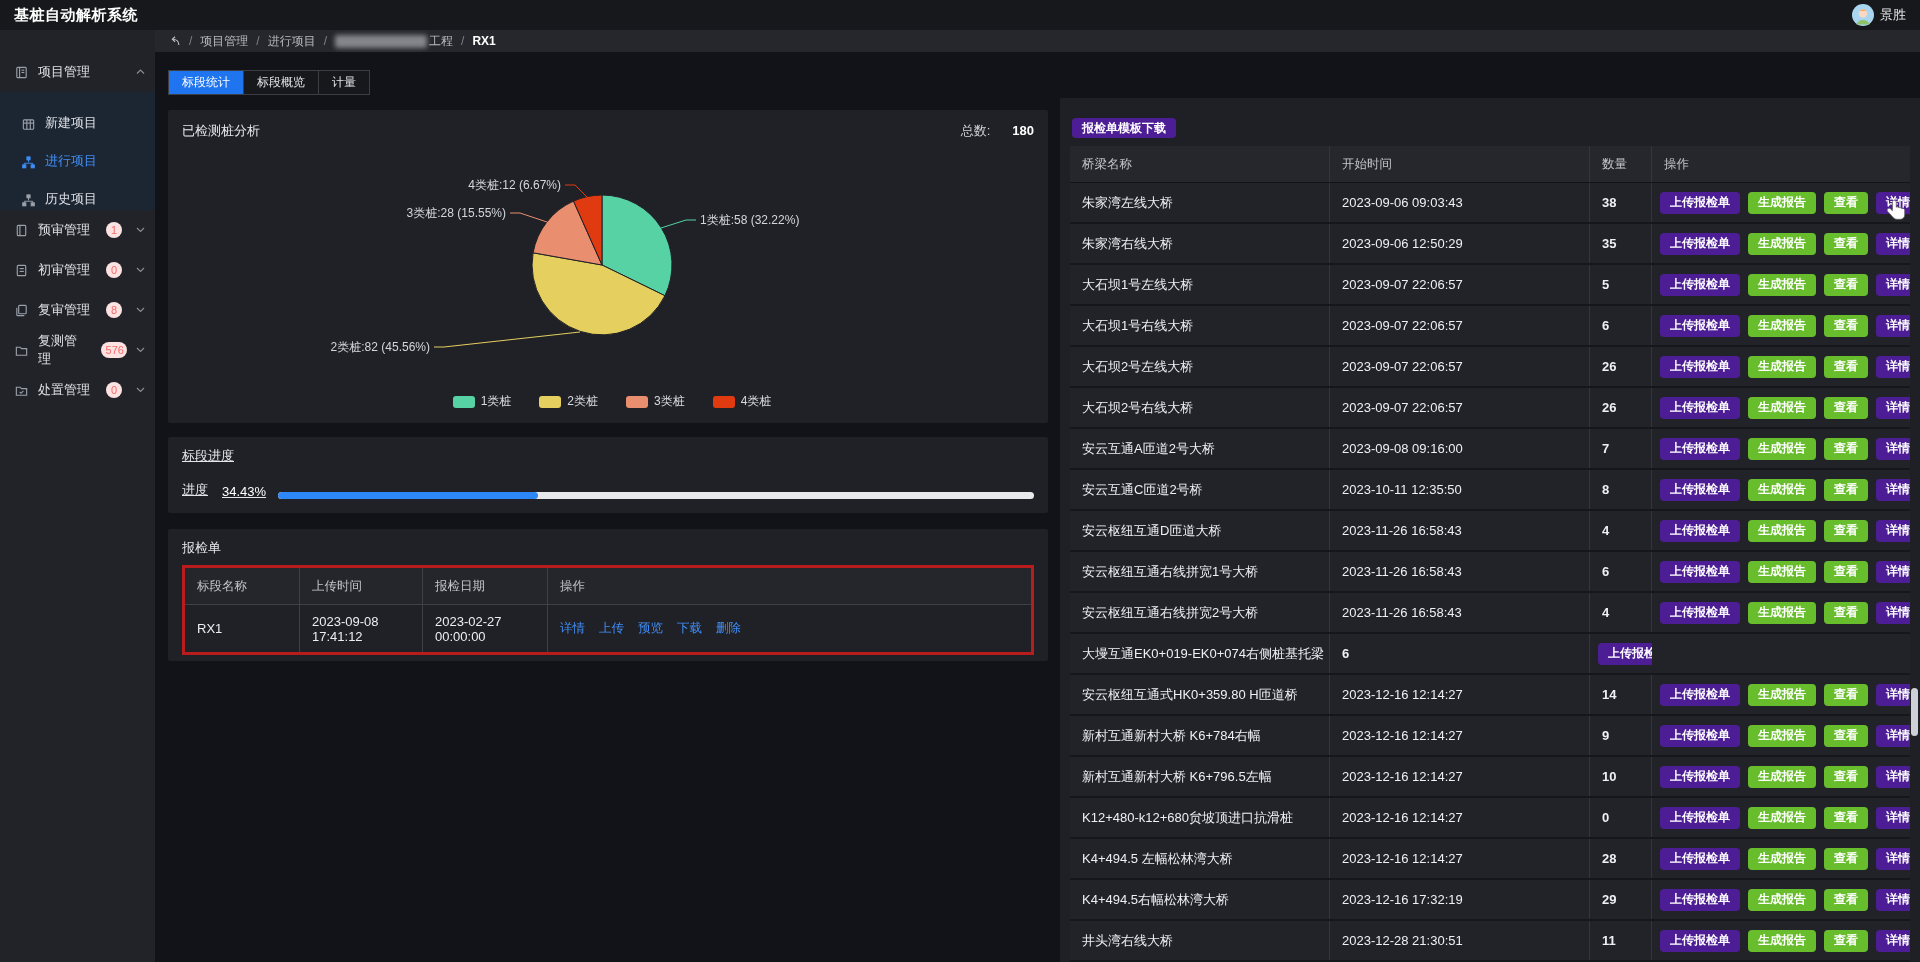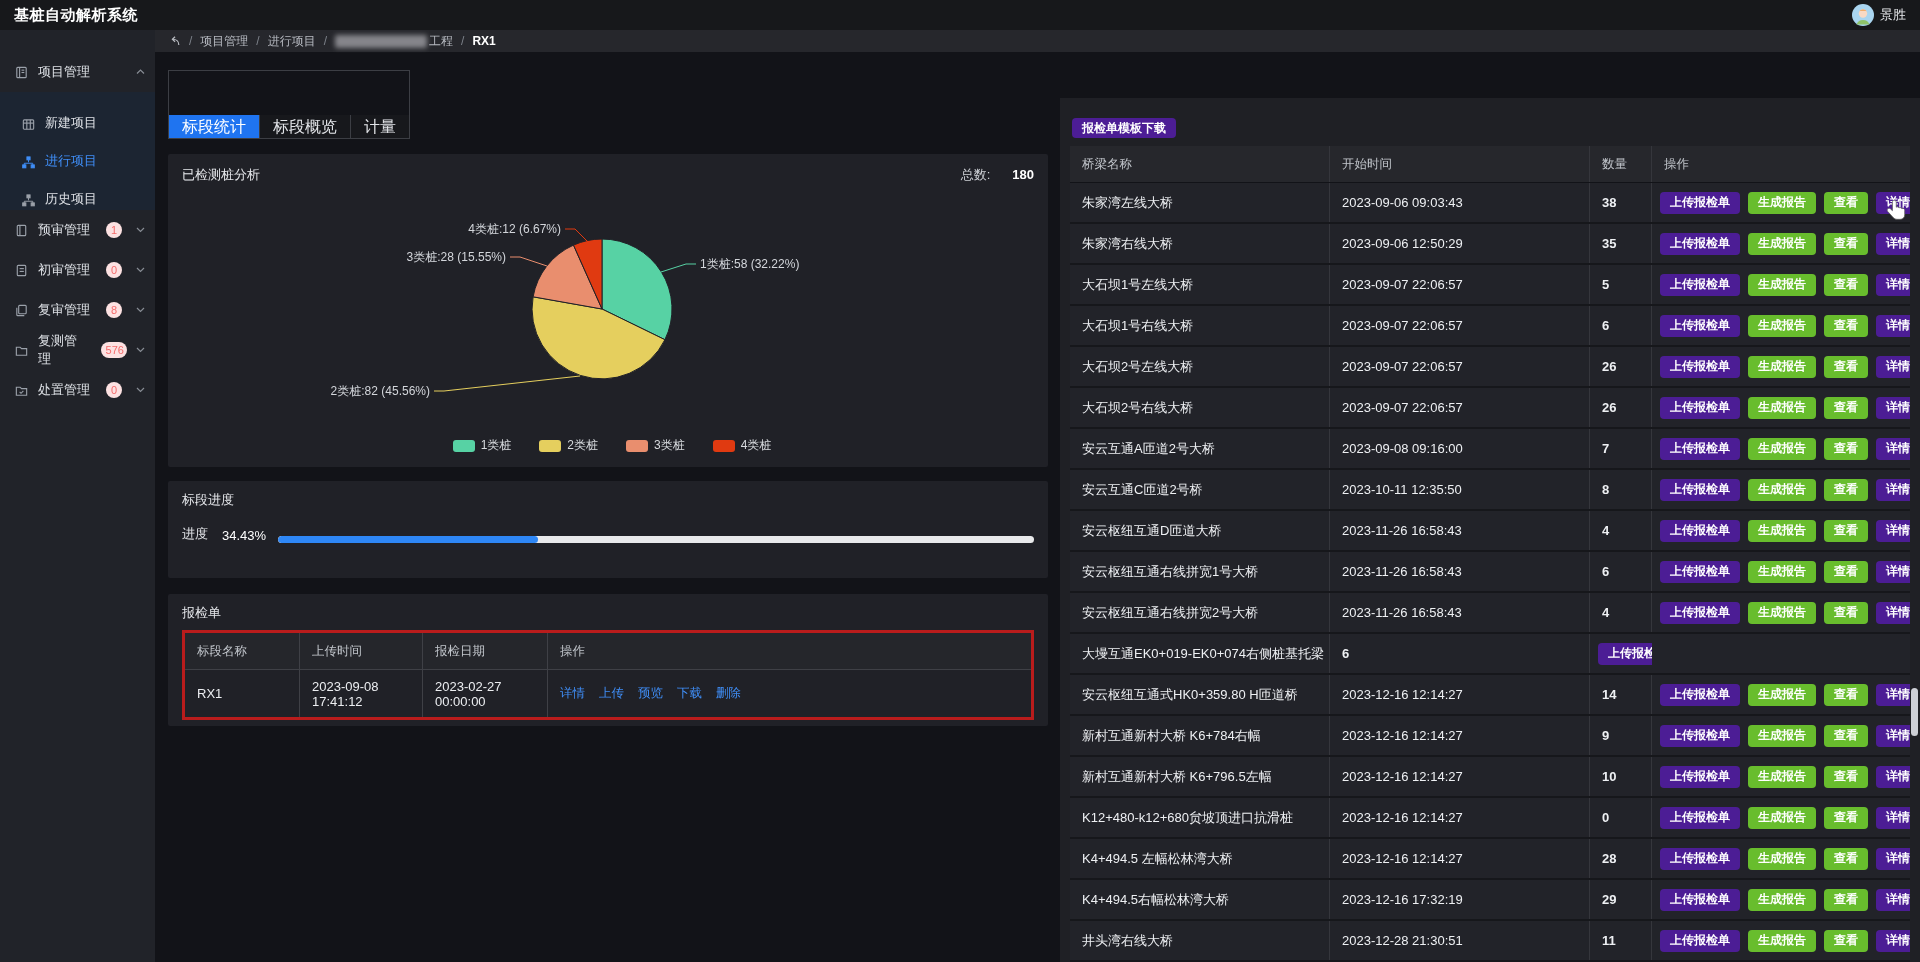--- a/index.html
+++ b/index.html
@@ -31,36 +31,36 @@
     gap:8px; padding:0 12px; font-size:12px; color:#b7bac1; }
   .breadcrumb-bar .sep { color:#7d828a; }
   .crumb { cursor:pointer; }
   .crumb-current { color:#ffffff; font-weight:bold; }
   .blur-chip { width:92px; height:13px; border-radius:2px; background:#96969b;
     filter:blur(2.5px); opacity:.85; }
   .main { flex:1; display:flex; gap:12px; padding:18px 0 0 13px; overflow:hidden; }
   
   .left-col { width:880px; flex-shrink:0; }
   .tabs { display:inline-flex; border:1px solid #3c3e44; }
-  .tab { height:23px; line-height:23px; padding:0 13px; font-size:16px; color:#e3e5e9;
-    background:#17181c; border-right:1px solid #3c3e44; cursor:pointer;margin-top:44px; }
+  .tab { height:23px; line-height:23px; padding:0 13px; font-size:12px; color:#e3e5e9;
+    background:#17181c; border-right:1px solid #3c3e44; cursor:pointer; }
   .tab:last-child { border-right:none; }
   .tab.active { background:#1f74f0; color:#fff; }
   
   .card { background:#202127; border-radius:2px; }
   .card-analysis { margin-top:15px; height:313px; padding:12px 14px 0; }
   .card-head { display:flex; justify-content:space-between; align-items:center;
     font-size:13px; color:#e6e8ec; }
   .total { font-size:13px; color:#cfd2d7; }
   .total b { color:#ffffff; font-weight:600; margin-left:22px; }
   .legend { display:flex; justify-content:center; gap:20px; margin-top:2px; }
   .legend-item { display:flex; align-items:center; gap:6px; font-size:12px;
     color:#d7dade; cursor:pointer;padding-left:8px; }
   .swatch { width:22px; height:12px; border-radius:3px; display:inline-block; }
-  .card-progress { margin-top:14px; height:97px; padding:10px 14px; }
+  .card-progress { margin-top:14px; height:76px; padding:10px 14px;text-decoration:underline; }
   .progress-row { display:flex; align-items:flex-end; margin-top:16px; }
   .progress-label { font-size:13px; color:#e2e4e8; }
   .progress-pct { font-size:13px; color:#ffffff; margin:0 12px 0 14px; }
   .progress-track { flex:1; height:7px; border-radius:4px; background:#e8e9eb; overflow:hidden; }
   .progress-fill { height:100%; border-radius:4px; background:#2e87f6; }
   .card-inspection { margin-top:16px; height:132px; padding:10px 14px; }
   .it-table { border:3px solid #b91c1c; margin-top:8px; }
   .it-row { display:grid; grid-template-columns:115px 123px 125px 1fr; align-items:center; }
   .it-head { height:36px; background:#25262b; color:#c2c6cc; font-size:12.5px; }
   .it-body { height:48px; border-top:1px solid #3f4046; color:#eceef1; background:#202127; }

